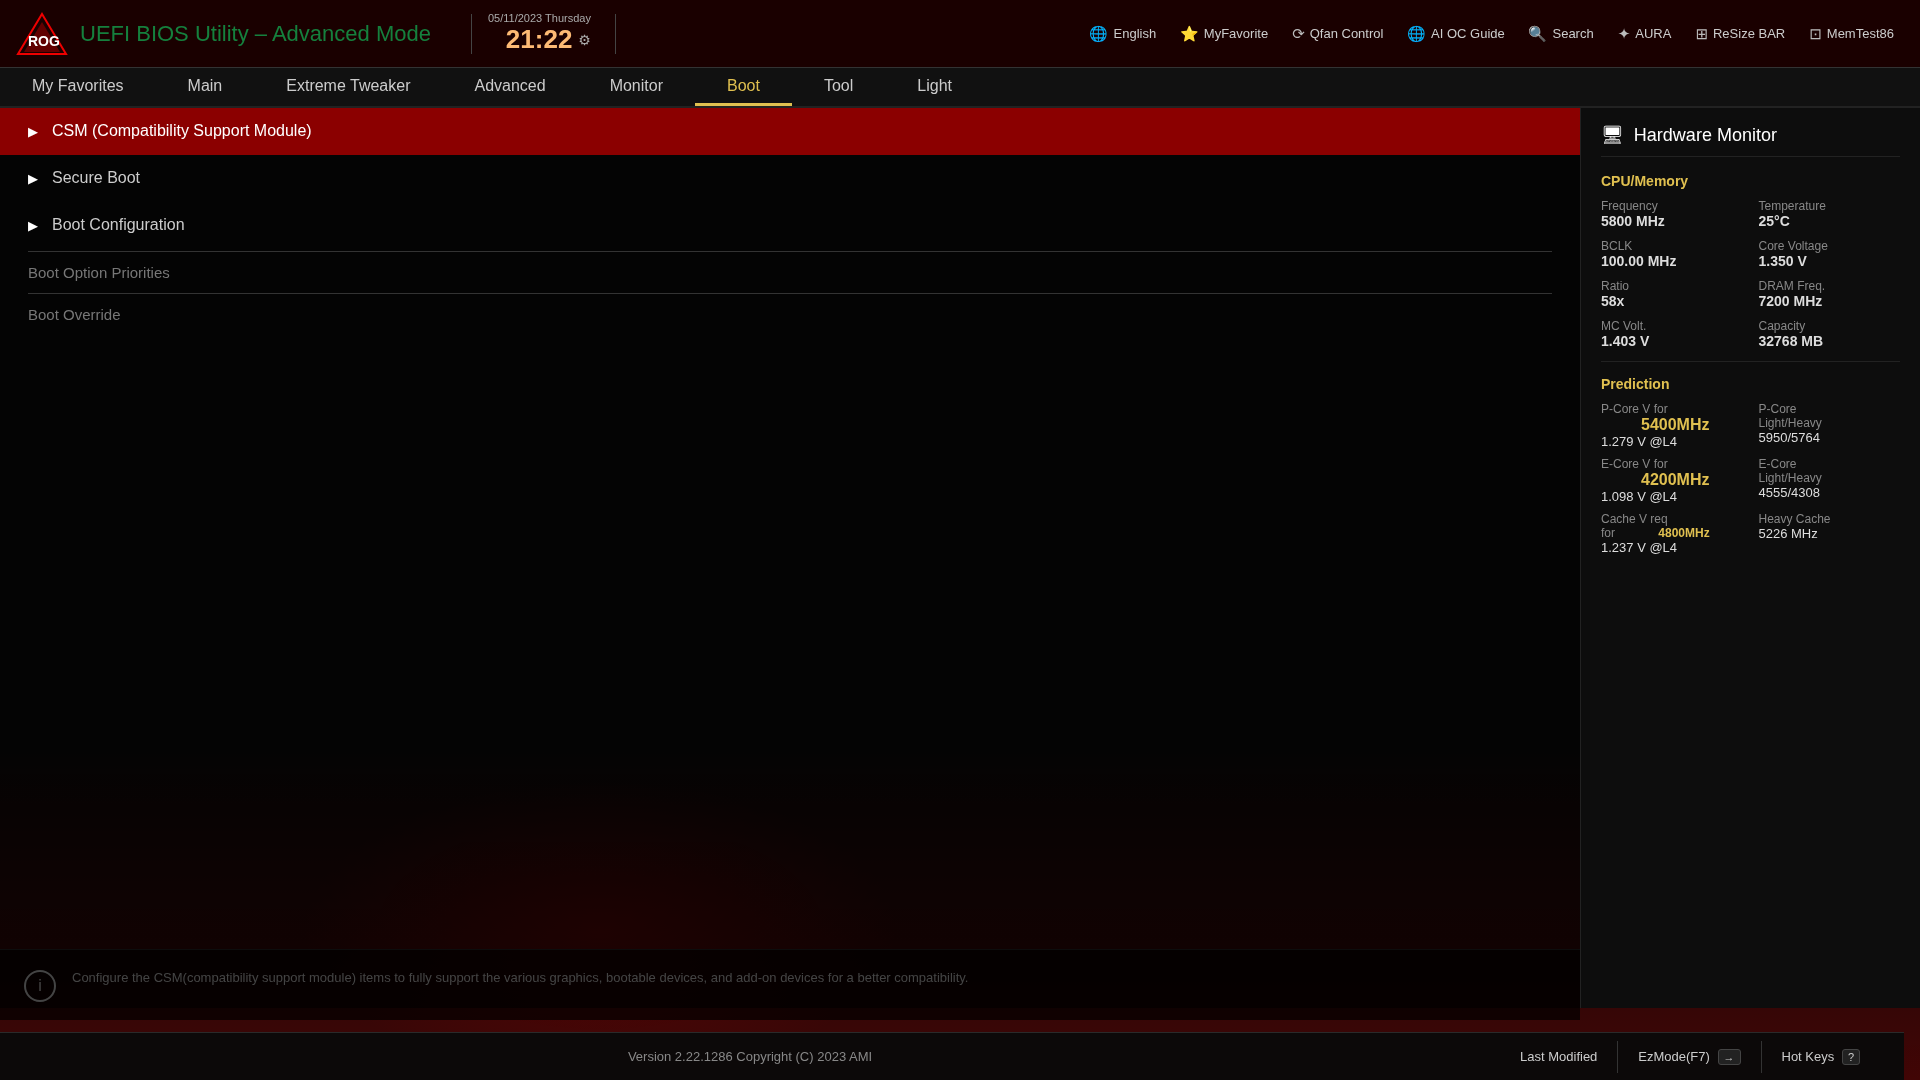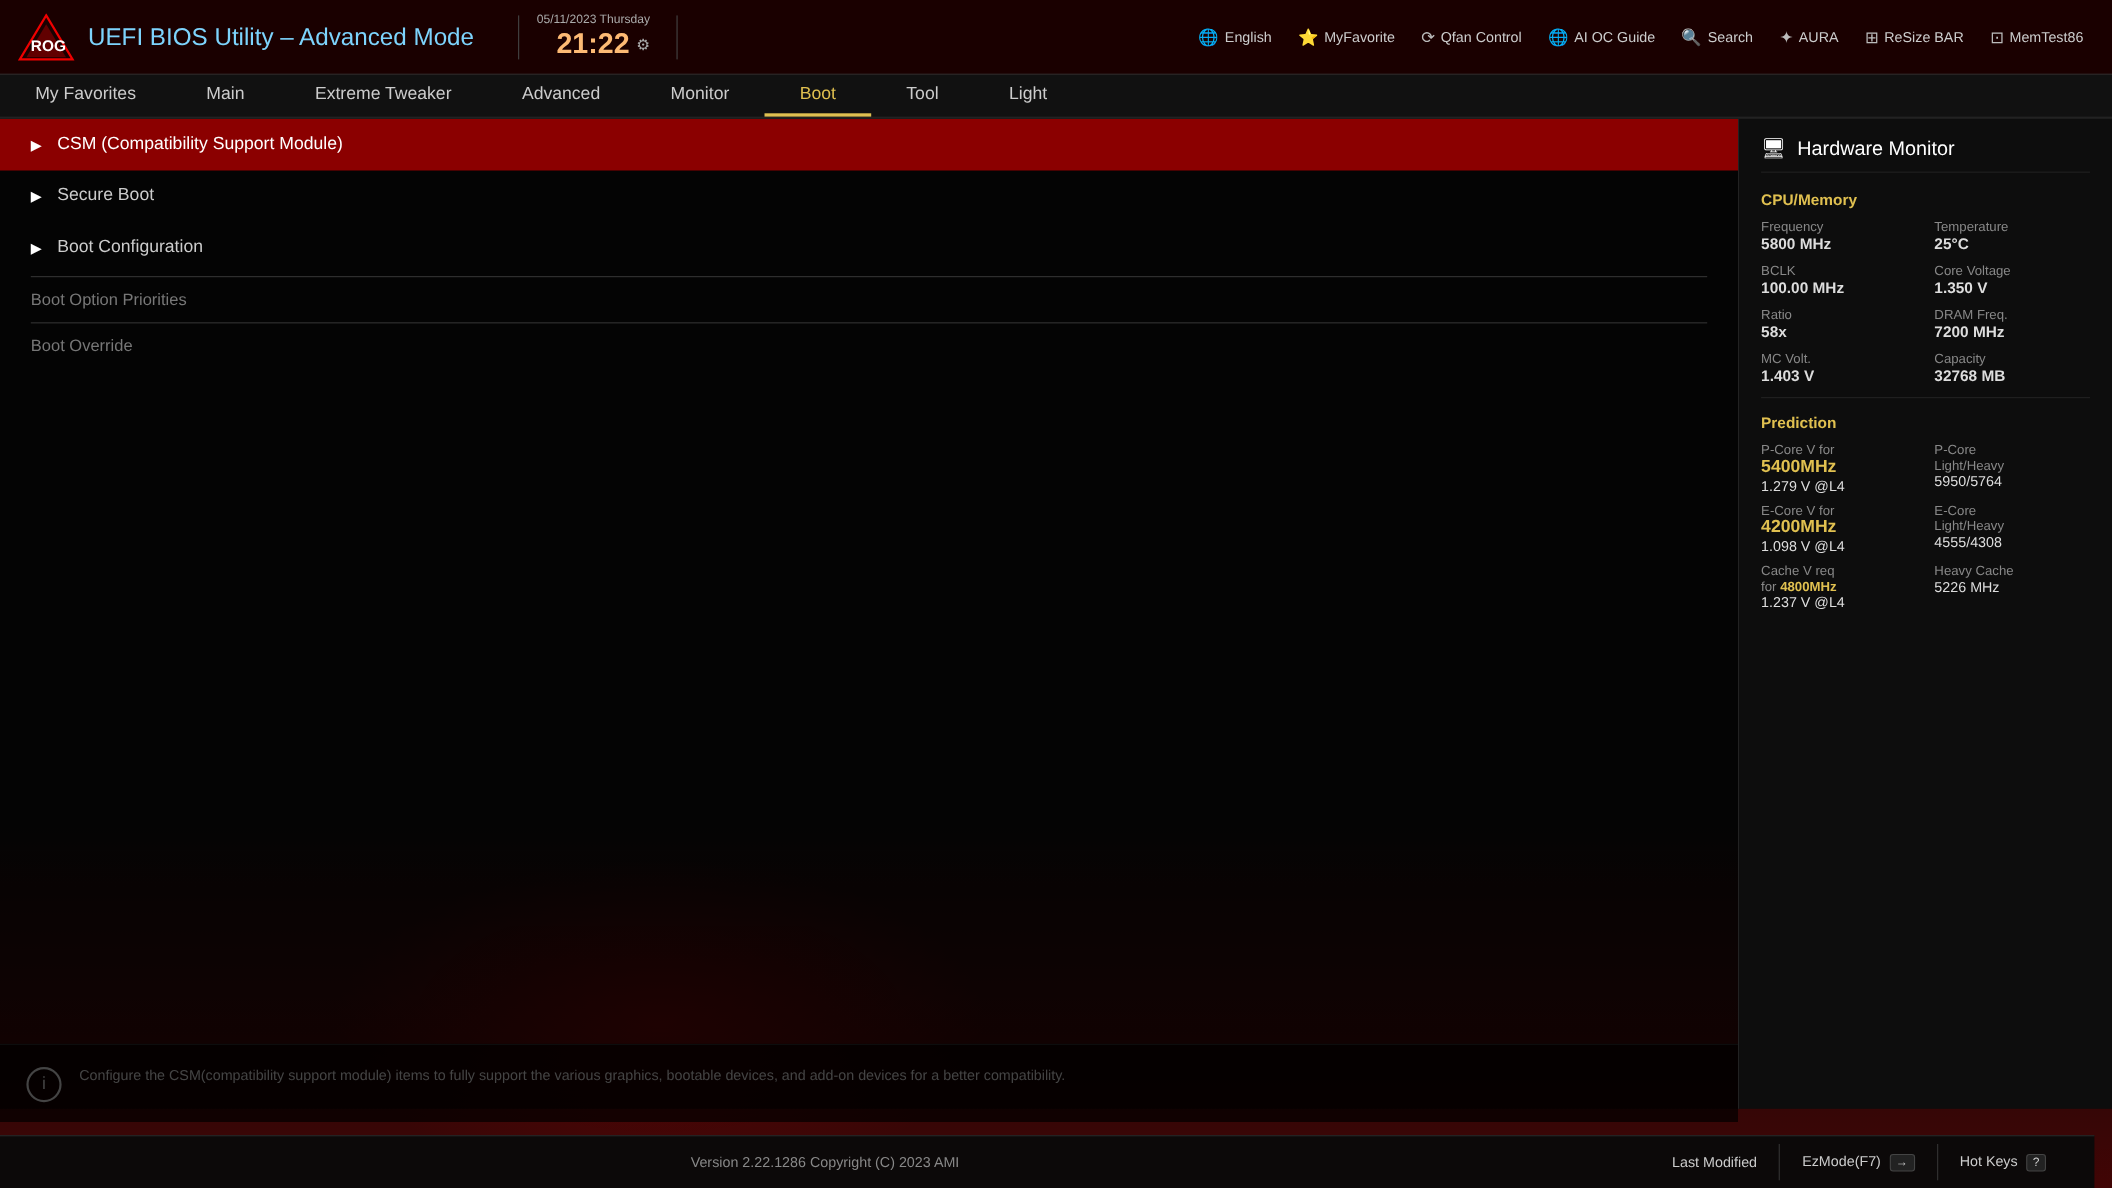--- a/index.html
+++ b/index.html
@@ -50,21 +50,21 @@
       display: flex;
       align-items: center;
       gap: 12px;
       margin-right: 24px;
     }
     .logo-icon {
       width: 52px;
       height: 44px;
     }
     .title-text {
-      color: #7dd3fc;
+      color: #15803d;
       font-size: 22px;
       font-weight: 500;
       white-space: nowrap;
     }
     .top-bar-divider {
       width: 1px;
       height: 40px;
       background: #444;
       margin: 0 16px;
     }
@@ -277,20 +277,21 @@
       margin-bottom: 8px;
     }
     .pred-value {
       font-size: 13px;
       color: #ddd;
       font-weight: 500;
     }
     .pred-highlight {
       color: #e0c050;
       font-weight: 600;
+      margin-left: 40px;
     }
 
     
     .footer {
       position: absolute;
       bottom: 0;
       left: 0;
       right: 16px;
       height: 48px;
       background: rgba(10,10,10,0.95);

